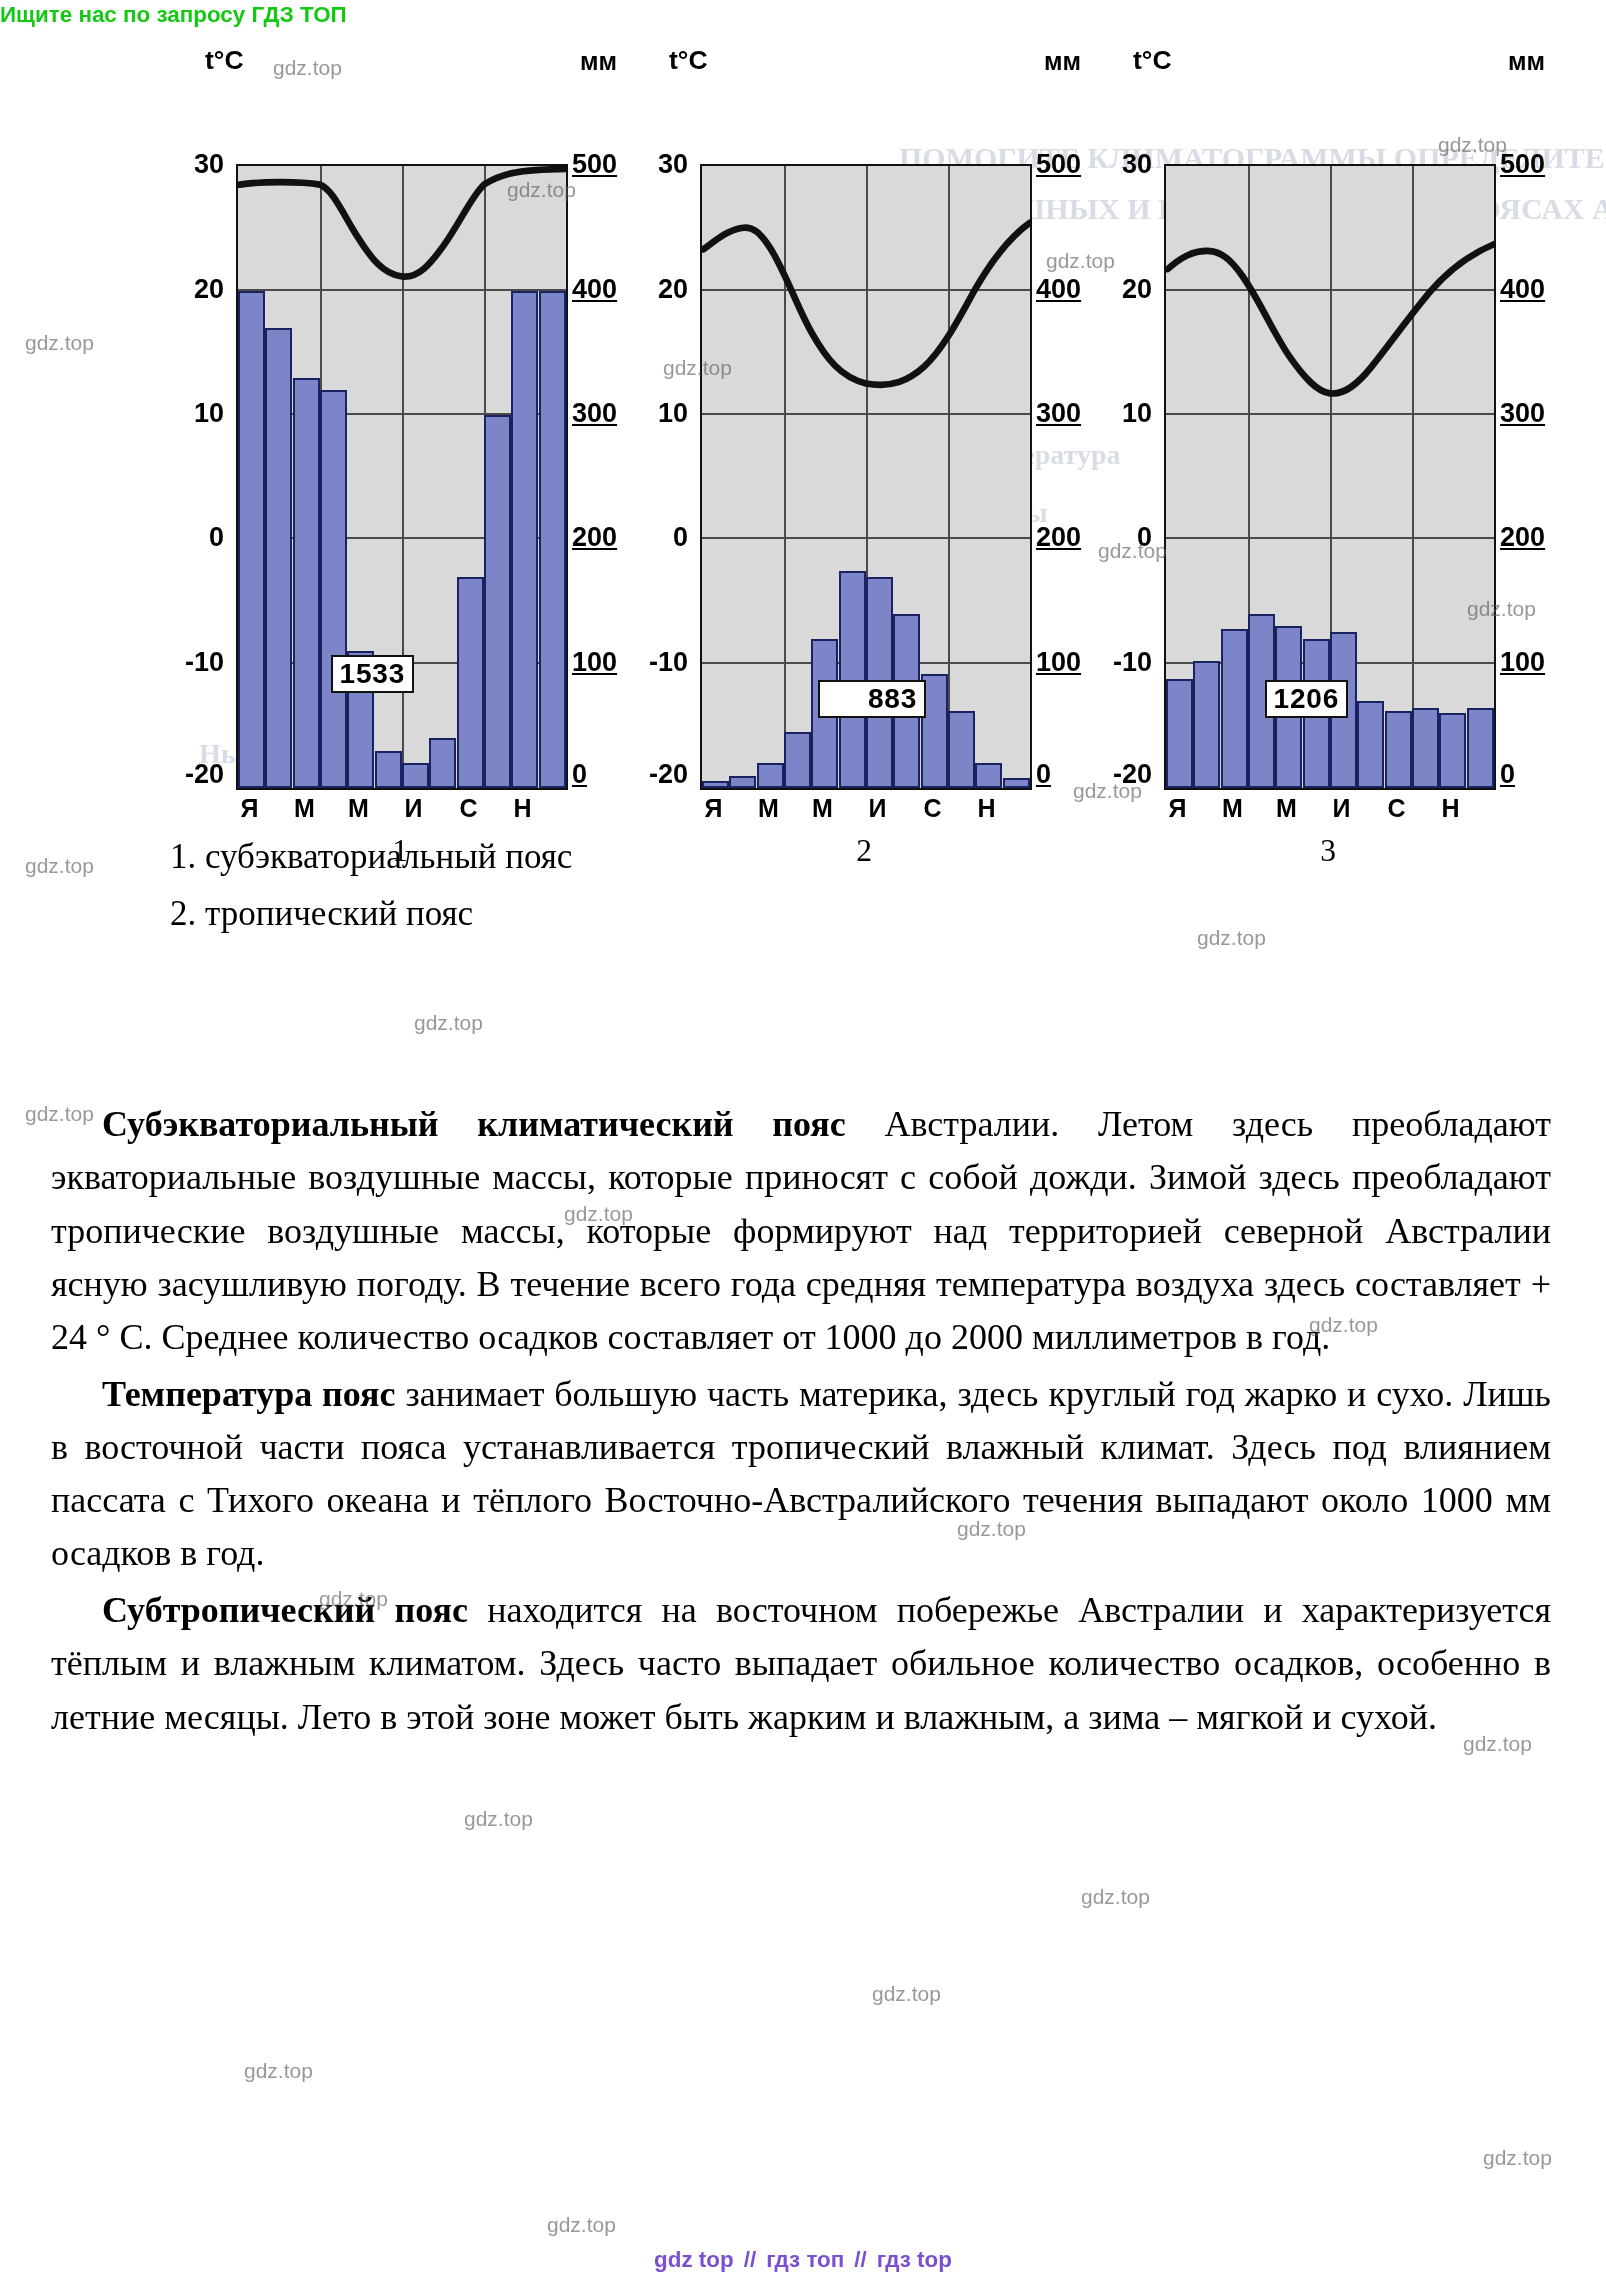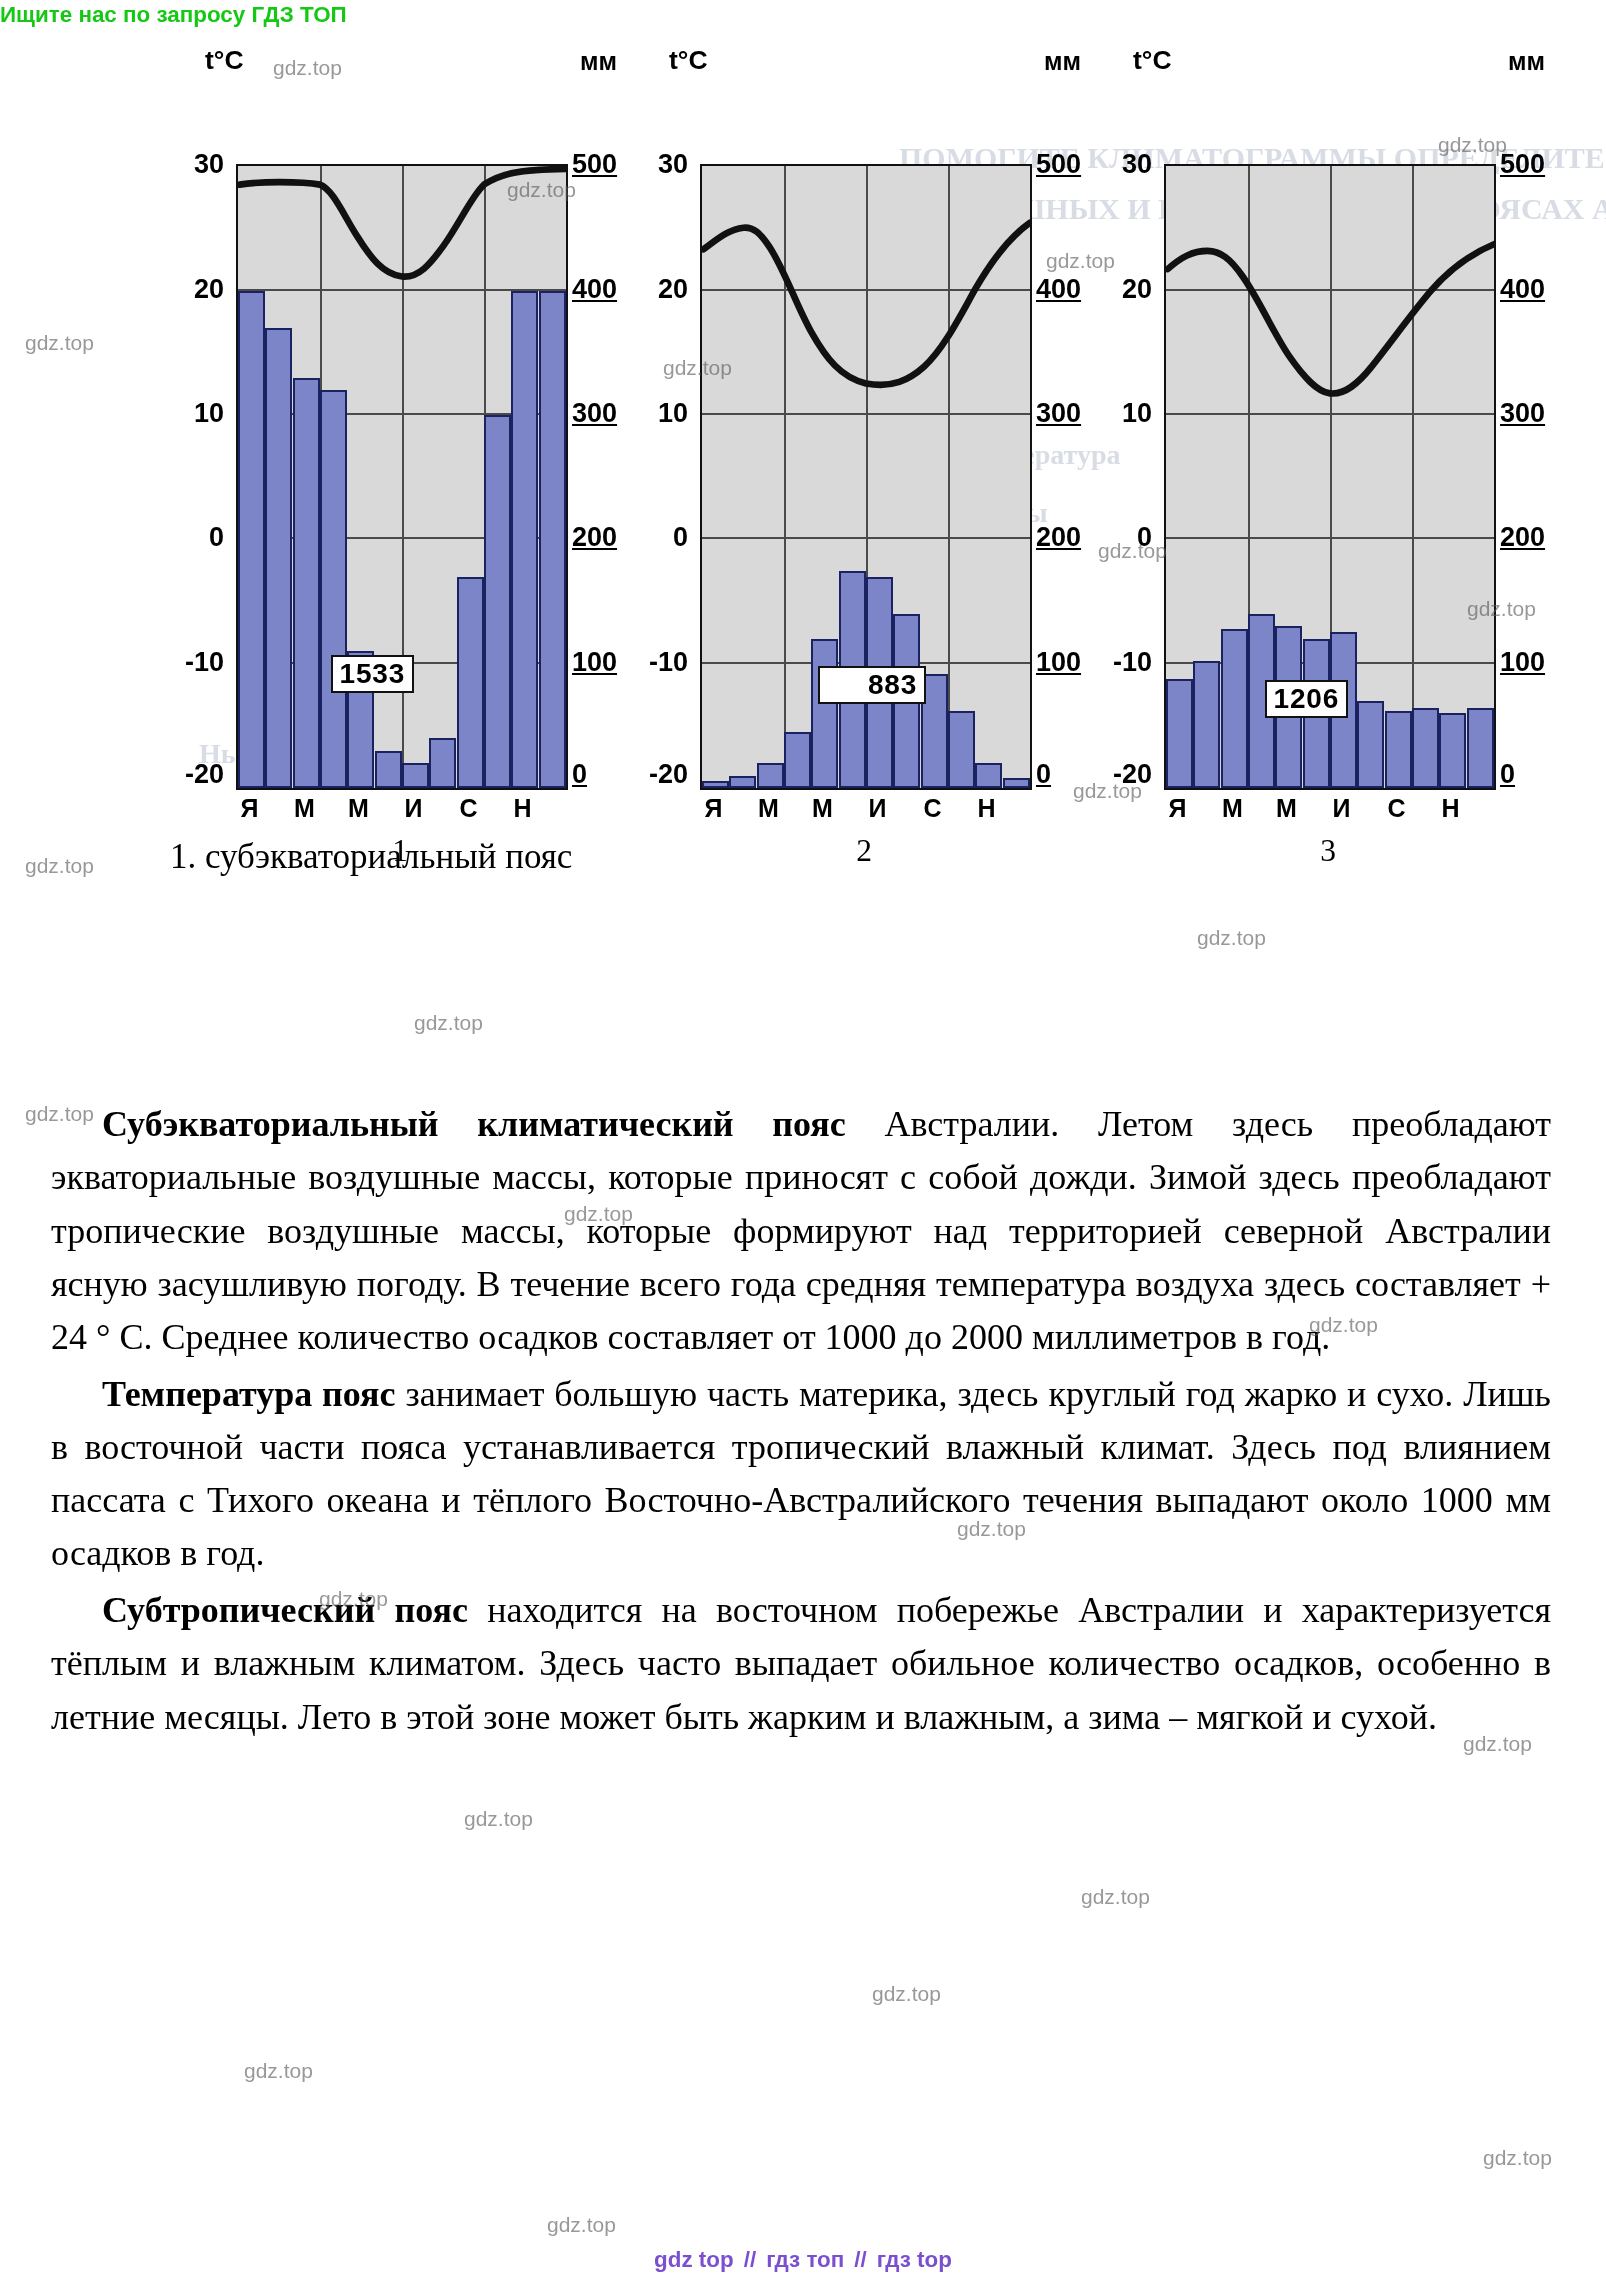--- a/index.html
+++ b/index.html
@@ -177,21 +177,21 @@
       <div class="bar" style="left:273px;width:27px;height:25px;"></div>
       <div class="bar" style="left:301px;width:27px;height:10px;"></div>
 
       <svg class="tcurve" width="328" height="622" viewBox="0 0 396 750">
         <path d="M2,100 C18,88 32,76 50,74 C62,73 70,80 82,98
                  C100,126 115,170 132,200 C150,232 168,255 198,262
                  C230,268 250,258 268,242 C292,220 312,180 330,148
                  C352,110 376,82 396,68" fill="none" stroke="#111" stroke-width="8" stroke-linecap="round" stroke-linejoin="round"></path>
       </svg>
 
-      <div class="sumbox" style="left:116px;top:500px;padding-left:48px;">883</div>
+      <div class="sumbox" style="left:116px;top:514px;padding-left:48px;">883</div>
     </div>
 
     <div class="mlabels" style="left:236px;top:744px;width:328px;height:35px;">
       <div class="mlab" style="left:0px;  width:27px;">Я</div>
       <div class="mlab" style="left:55px; width:27px;">М</div>
       <div class="mlab" style="left:109px;width:27px;">М</div>
       <div class="mlab" style="left:164px;width:27px;">И</div>
       <div class="mlab" style="left:219px;width:27px;">С</div>
       <div class="mlab" style="left:273px;width:27px;">Н</div>
     </div>
@@ -258,20 +258,21 @@
       <div class="mlab" style="left:273px;width:27px;">Н</div>
     </div>
 
     <div class="clim-num" style="left:375px;top:783px;">3</div>
   </div>
 
 </div>
 
 <div id="belt-list">
   <div class="li">1. субэкваториальный пояс</div>
+  <div class="li">2. тропический пояс</div>
 </div>
 
 <div id="answer">
 
   <p><span class="ind"></span><b>Субэкваториальный климатический пояс</b><span> Австралии. Летом здесь преобладают экваториальные воздушные массы, которые приносят с собой дожди. Зимой здесь преобладают тропические воздушные массы, которые формируют над территорией северной Австралии ясную засушливую погоду. В течение всего года средняя температура воздуха здесь составляет + 24 ° С. Среднее количество осадков составляет от 1000 до 2000 миллиметров в год.</span></p>
 
   <p><span class="ind"></span><b>Температура пояс</b><span> занимает большую часть материка, здесь круглый год жарко и сухо. Лишь в восточной части пояса устанавливается тропический влажный климат. Здесь под влиянием пассата с Тихого океана и тёплого Восточно-Австралийского течения выпадают около 1000 мм осадков в год.</span></p>
 
   <p><span class="ind"></span><b>Субтропический пояс</b><span> находится на восточном побережье Австралии и характеризуется тёплым и влажным климатом. Здесь часто выпадает обильное количество осадков, особенно в летние месяцы. Лето в этой зоне может быть жарким и влажным, а зима – мягкой и сухой.</span></p>
 </div>

